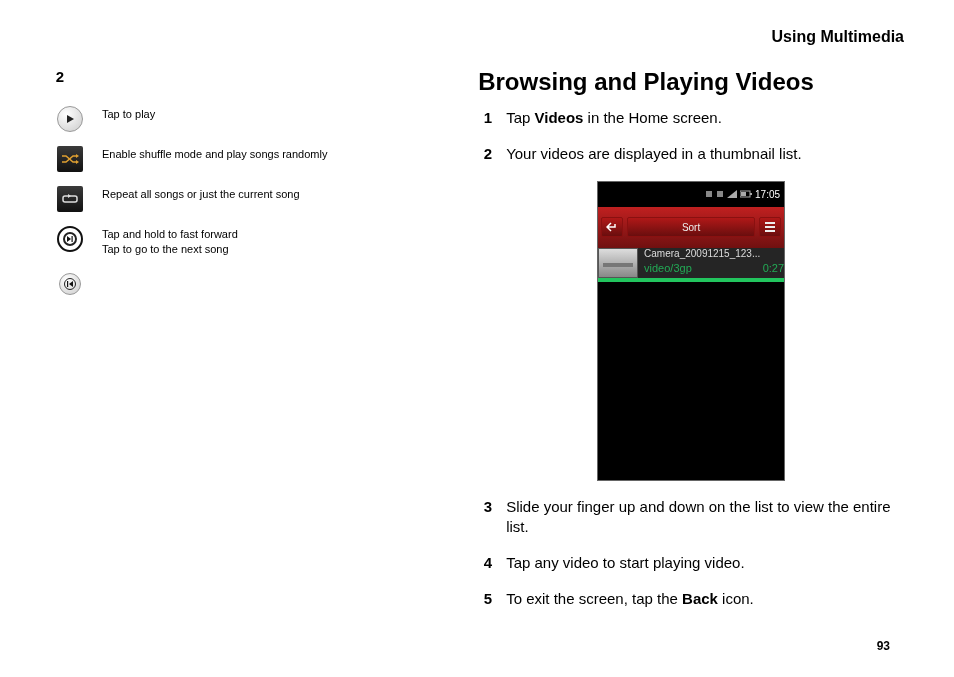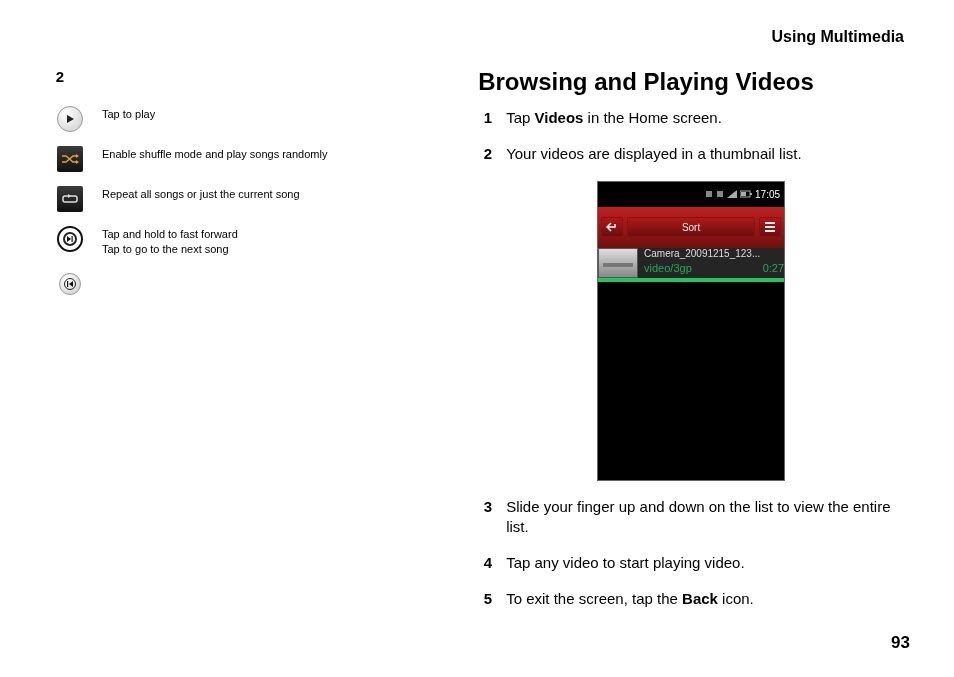--- a/index.html
+++ b/index.html
@@ -175,23 +175,23 @@
       justify-content: space-between;
       width: 100%;
       font-size: 11px;
       color: #2a5;
       margin-top: 2px;
     }
     .video-meta .dur { color: #2a5; }
     .page-num {
       position: absolute;
       bottom: 24px;
-      right: 44px;
+      right: 64px;
       font-weight: bold;
-      font-size: 17px;
+      font-size: 12px;
     }
     
     .icon-box-dark {
       width: 26px; height: 26px;
       background: linear-gradient(#3a3a3a, #111);
       border-radius: 2px;
       display: flex; align-items: center; justify-content: center;
     }
     .icon-circle-white {
       width: 26px; height: 26px;

